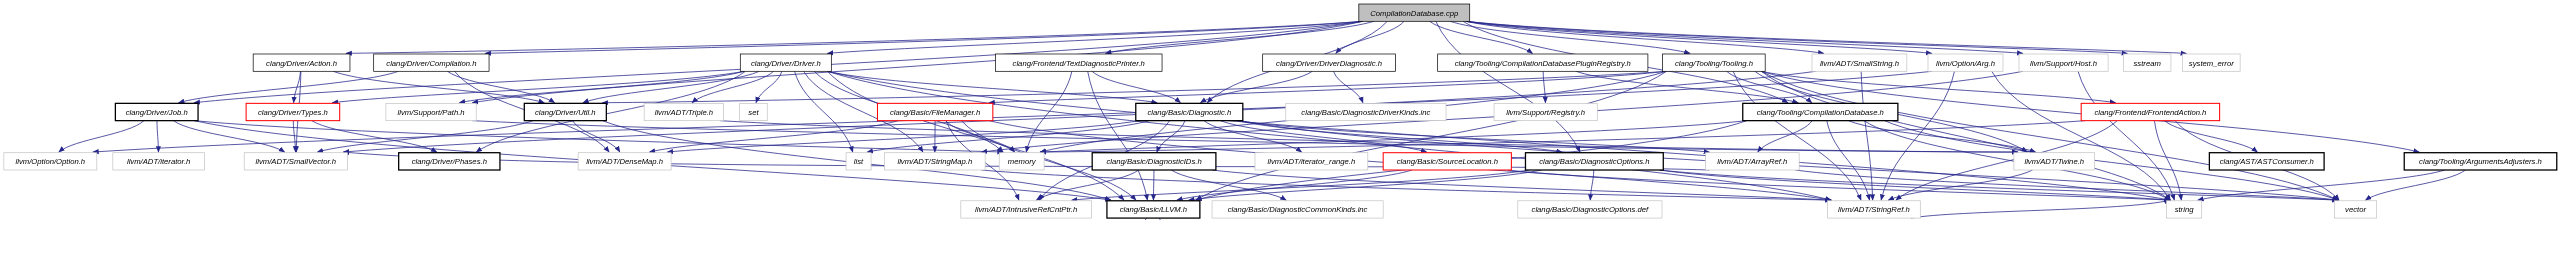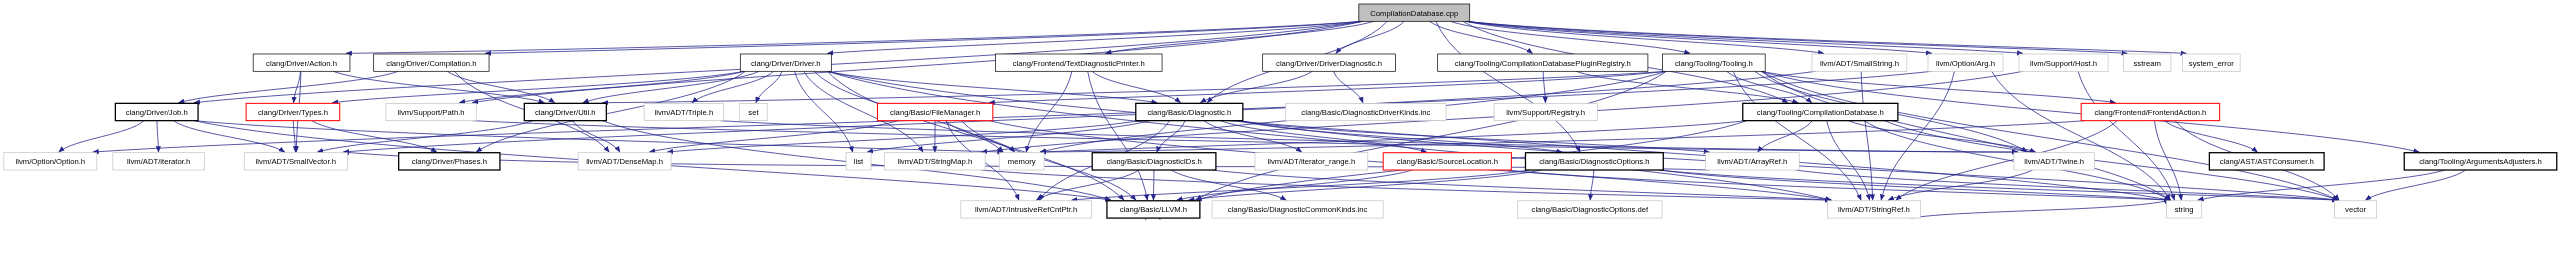--- a/index.html
+++ b/index.html
@@ -7,20 +7,21 @@
     padding: 0;
     background: #ffffff;
     font-family: "Liberation Sans", sans-serif;
   }
   .graph-canvas {
     position: relative;
     width: 2576px;
     height: 220px;
     background: #ffffff;
     overflow: hidden;
+    font-style: italic;
   }
   svg text {
     font-family: "Liberation Sans", sans-serif;
     font-size: 12px;
     fill: #000000;
   }
   svg .edge {
     fill: none;
     stroke-width: 1.2px;
   }

